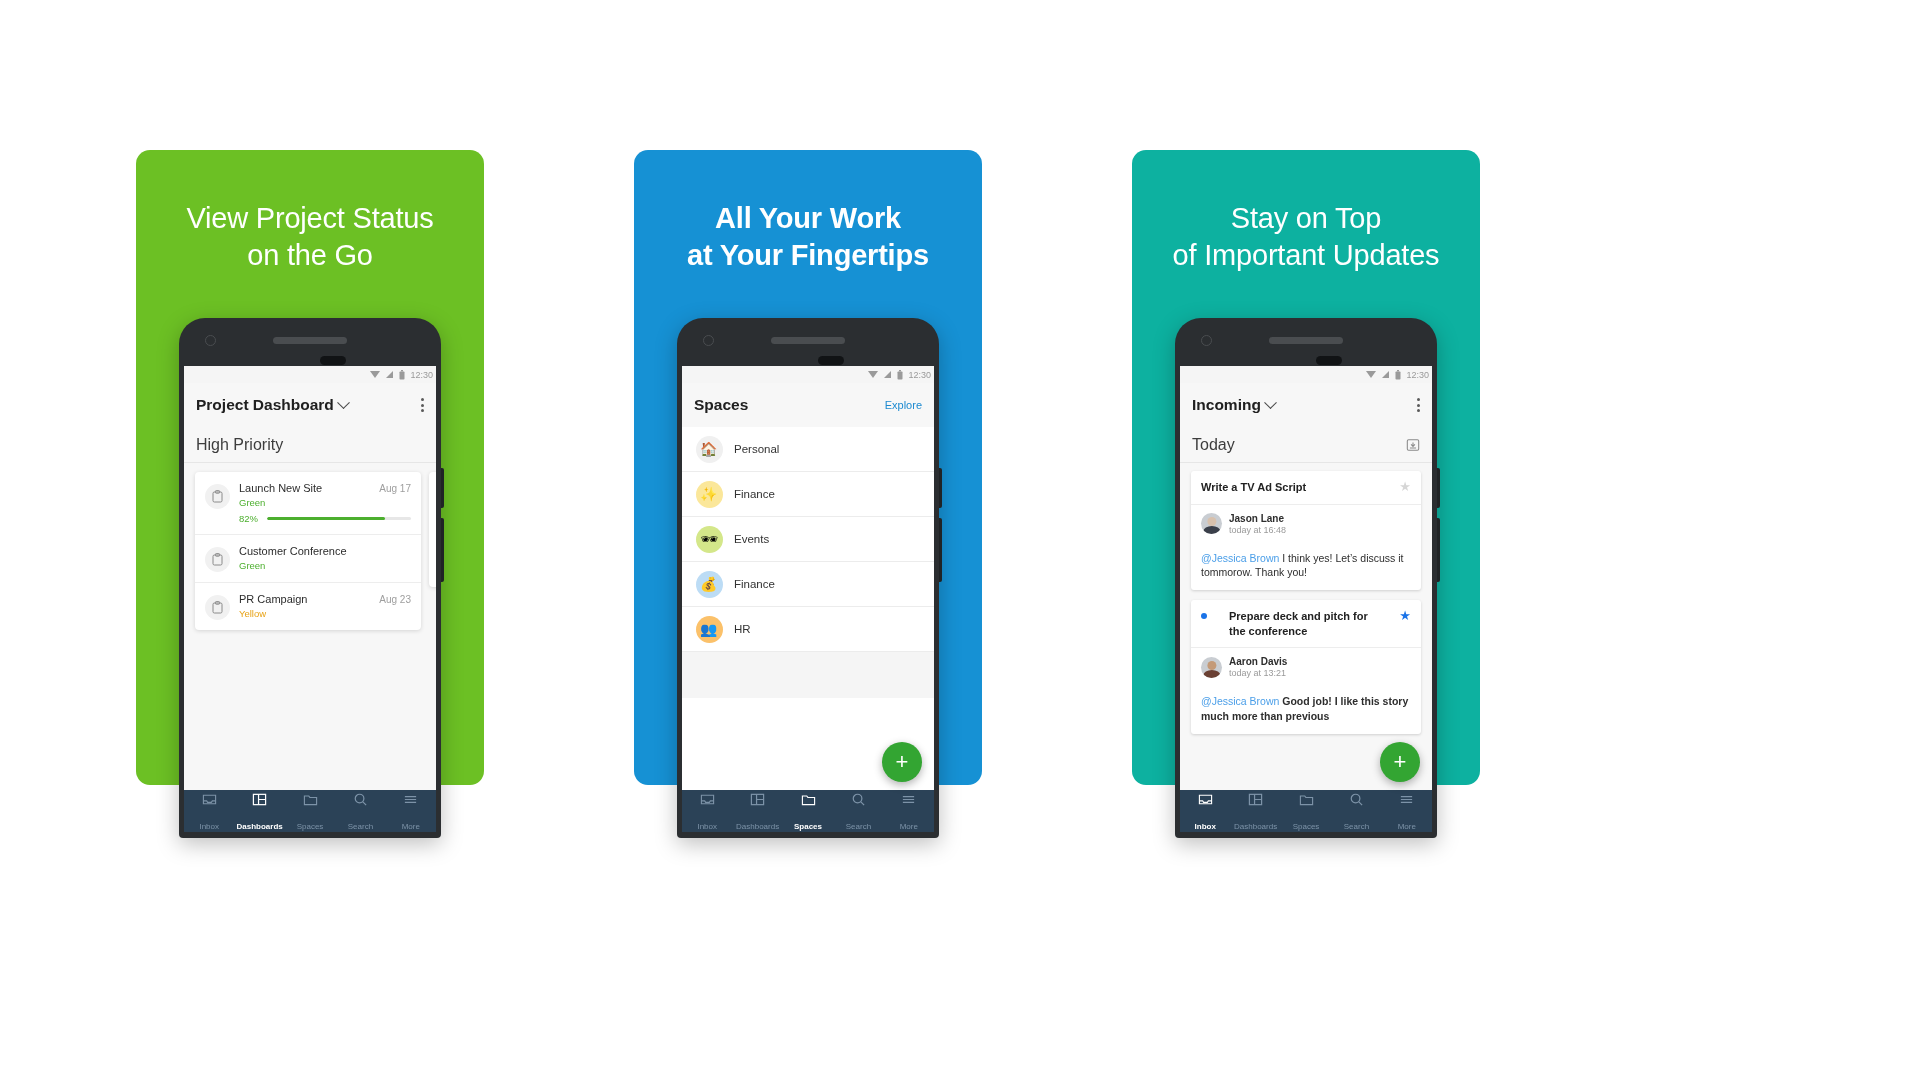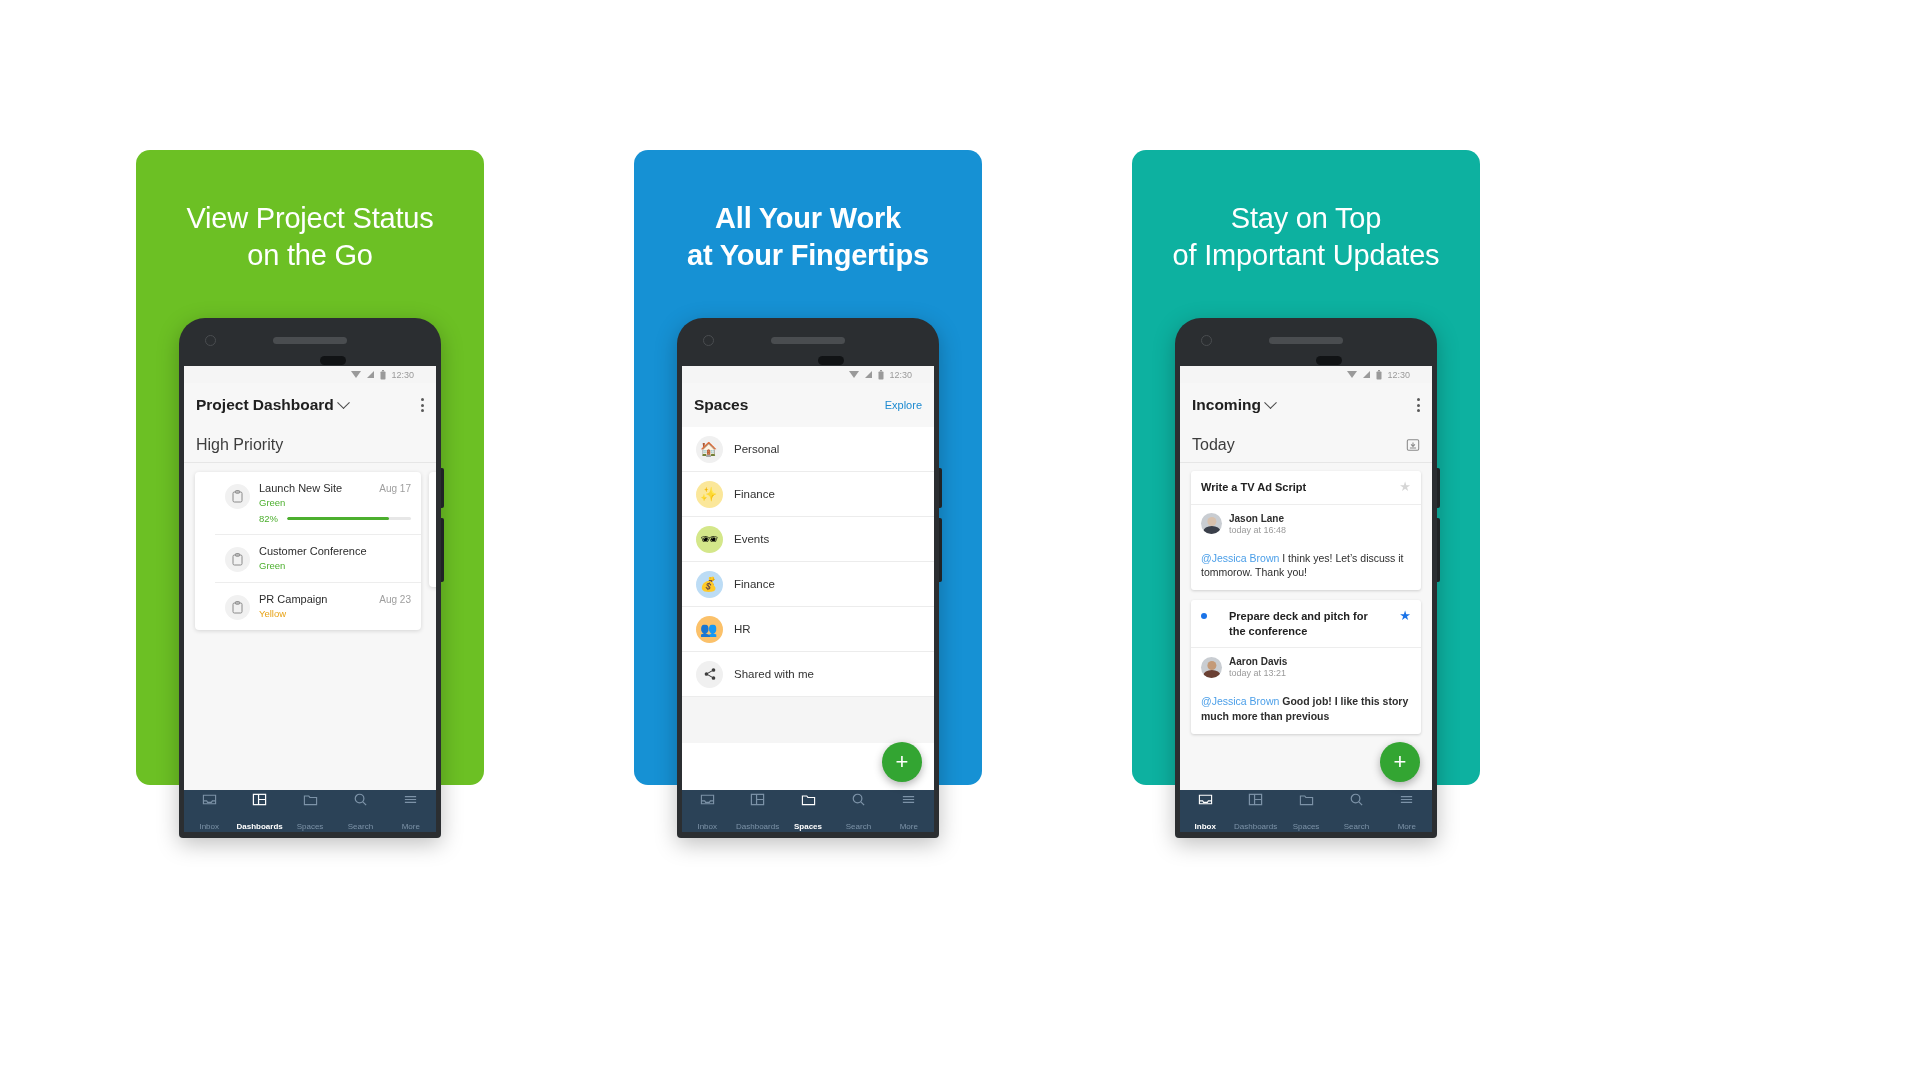--- a/index.html
+++ b/index.html
@@ -109,21 +109,21 @@
   }
 
   
   .statusbar {
     height: 17px;
     background: #f5f5f5;
     display: flex;
     align-items: center;
     justify-content: flex-end;
     gap: 5px;
-    padding-right: 22px;
+    padding-right: 3px;
     color: #9a9a9a;
     font-size: 9px;
   }
   .sb-icon { display: block; }
 
   
   .appbar {
     background: #f7f7f7;
     height: 44px;
     display: flex;
@@ -176,21 +176,20 @@
     overflow: hidden;
   }
   .board-col {
     position: absolute;
     top: 9px;
     width: 226px;
     background: #ffffff;
     border-radius: 4px;
     box-shadow: 0 1px 4px rgba(0,0,0,0.14);
     overflow: hidden;
-    padding-left: 20px;
   }
   .board-col.primary { left: 11px; }
   .board-col.peek { left: 245px; height: 115px; }
   .task {
     display: flex;
     align-items: flex-start;
     gap: 9px;
     padding: 10px 10px 10px 10px;
     border-bottom: 1px solid #ededed;
   }
@@ -562,31 +561,20 @@
             <span class="space-label">Events</span>
           </div>
           <div class="space-row">
             <span class="space-ico" style="background:#bcdcf5">💰</span>
             <span class="space-label">Finance</span>
           </div>
           <div class="space-row">
             <span class="space-ico" style="background:#fbc16a">👥</span>
             <span class="space-label">HR</span>
           </div>
-          <div class="space-row">
-            <span class="space-ico" style="background:#f0f0f0">
-              <svg width="14" height="14" viewBox="0 0 16 16">
-                  <circle cx="12" cy="3.4" r="2.1" fill="#3d3d3d"></circle>
-                  <circle cx="12" cy="12.6" r="2.1" fill="#3d3d3d"></circle>
-                  <circle cx="4" cy="8" r="2.1" fill="#3d3d3d"></circle>
-                  <path d="M5.8 7L10.2 4.4M5.8 9l4.4 2.6" stroke="#3d3d3d" stroke-width="1.2"></path>
-                </svg>
-            </span>
-            <span class="space-label">Shared with me</span>
-          </div>
           <div class="spaces-fill"></div>
         </div>
 
         <div class="fab">
           <span>+</span>
         </div>
 
         <div class="bottomnav">
           <div class="nav-item">
             <svg class="nav-ico" width="15" height="15" viewBox="0 0 16 16">

